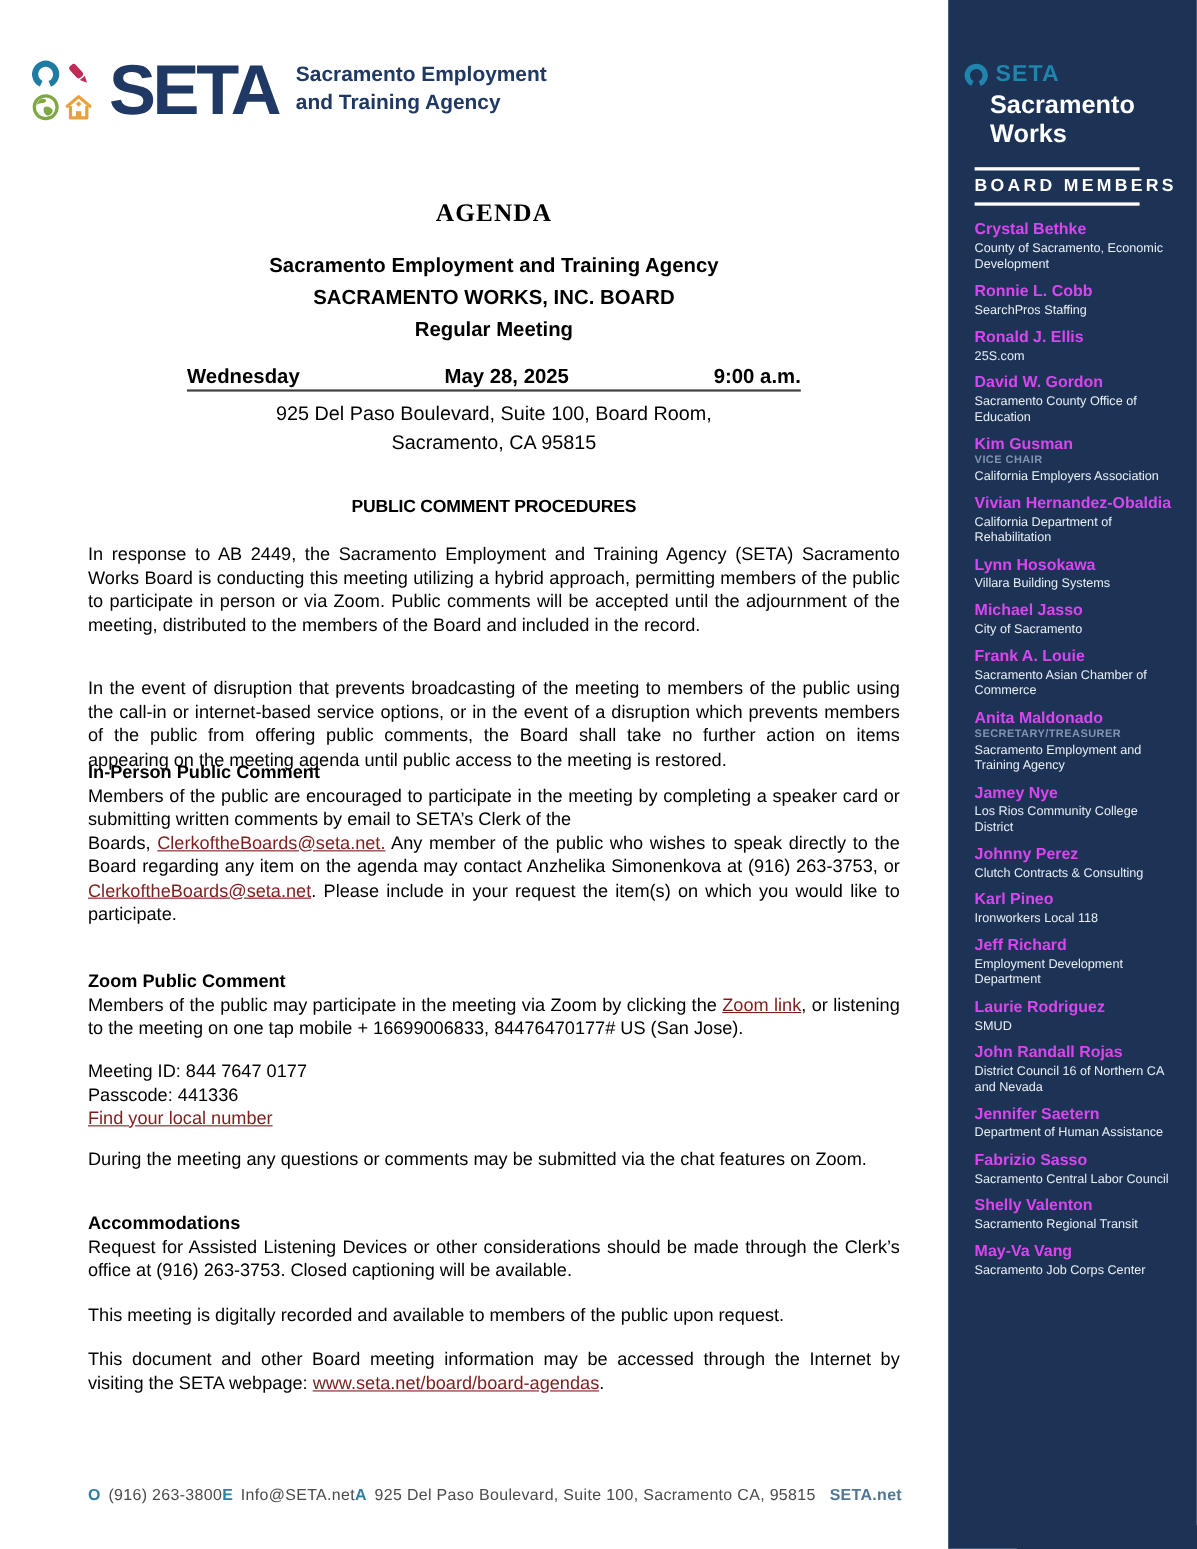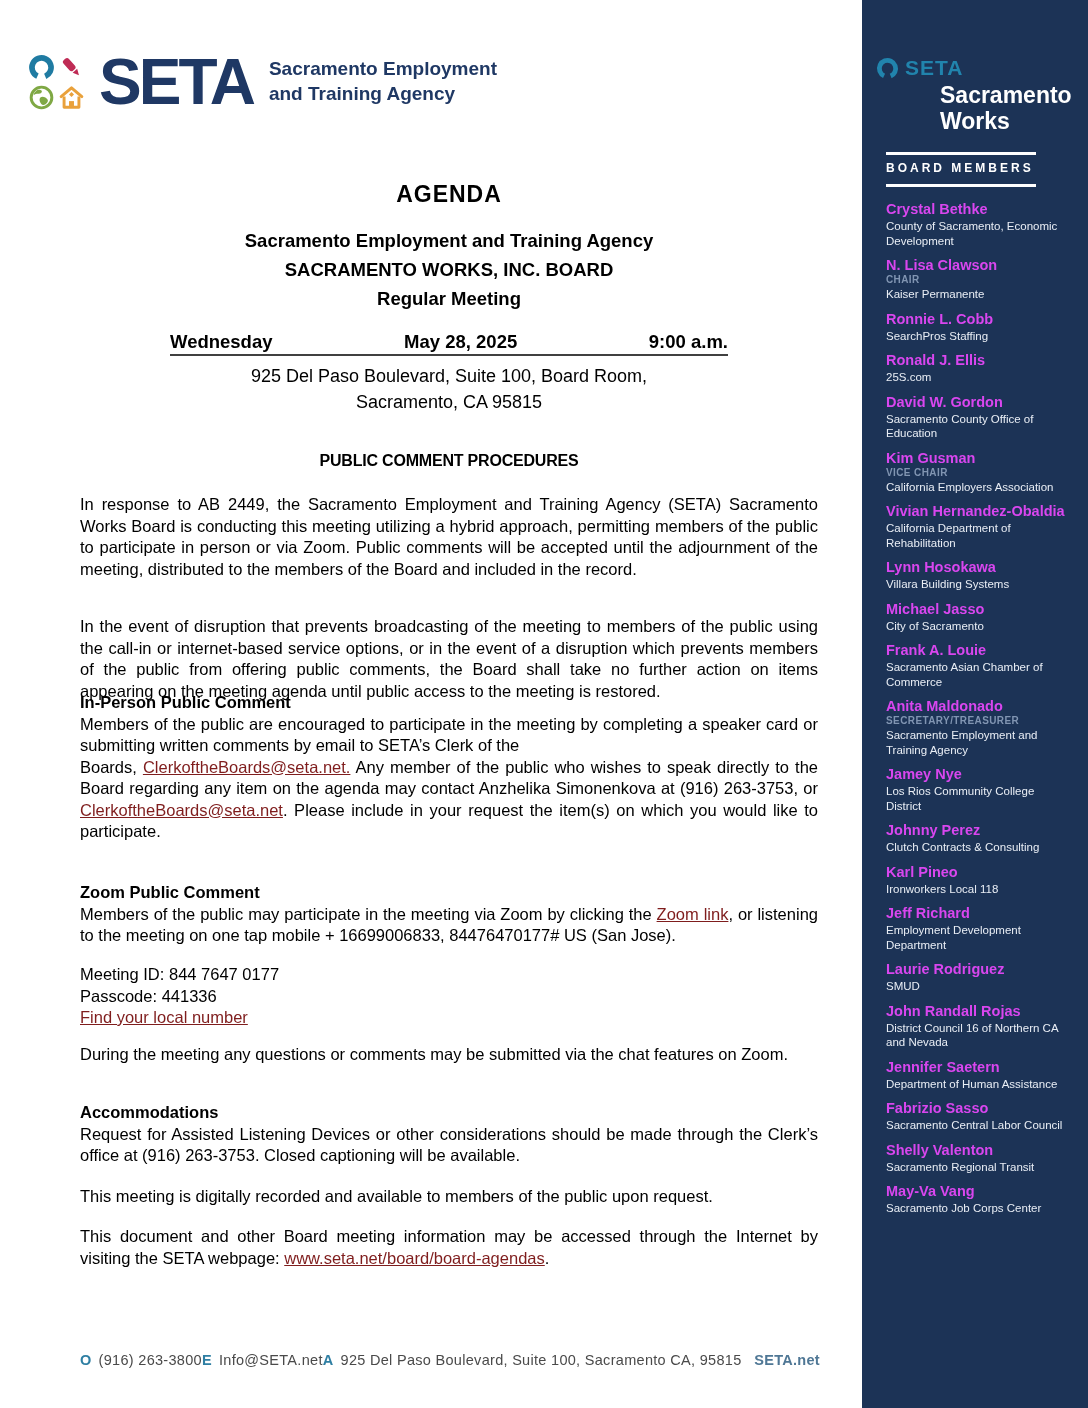--- a/index.html
+++ b/index.html
@@ -11,21 +11,21 @@
   }
   
   .logo { position:absolute; left:28px; top:50px; display:flex; align-items:center; }
   .icon-grid { display:grid; grid-template-columns:27px 27px; grid-template-rows:27px 27px; gap:3px; margin-right:14px; }
   .icon-grid svg { width:27px; height:27px; display:block; }
   .wordmark { font-size:64px; font-weight:bold; color:#1f3864; letter-spacing:-3px; line-height:1; margin-right:16px; }
   .tagline { font-size:19px; font-weight:bold; color:#1f3864; line-height:1.3; }
   
   .content { position:absolute; left:80px; top:0; width:738px; }
   .abs { position:absolute; left:0; width:738px; }
-  .doc-title { top:181px; text-align:center; font-size:23px; font-weight:bold; letter-spacing:1px; }
+  .doc-title { top:181px; text-align:center; font-size:23px; font-weight:bold; letter-spacing:1px;font-family:Liberation Serif, serif; }
   .subtitles { top:226px; text-align:center; font-size:18.5px; font-weight:bold; line-height:29px; }
   .schedule { top:331px; left:90px; width:558px; display:flex; justify-content:space-between;
               font-size:18.5px; font-weight:bold; border-bottom:2px solid #404040; padding-bottom:1px; }
   .address { top:363px; text-align:center; font-size:18px; line-height:26px; }
   .proc-heading { top:452px; text-align:center; font-size:16px; font-weight:bold; letter-spacing:-0.2px; }
   .para { font-size:16.5px; line-height:21.5px; text-align:justify; }
   .p1 { top:494px; } .p2 { top:616px; }
   .sec-inperson { top:692px; } .sec-zoom { top:882px; }
   .sec-meeting { top:964px; font-size:16.5px; line-height:21.5px; }
   .sec-during { top:1044px; } .sec-accom { top:1102px; }
@@ -36,24 +36,24 @@
   .footer { position:absolute; left:80px; top:1352px; width:740px; display:flex; align-items:baseline;
             font-size:14.5px; color:#4a4a4a; letter-spacing:0.3px; }
   .footer .pfx { color:#2f7fa3; font-weight:bold; margin-right:7px; }
   .footer .item { white-space:nowrap; }
   .site { margin-left:auto; font-weight:bold; color:#4f7795; }
   
   .sidebar { position:absolute; left:862px; top:0; width:226px; height:1408px; background:#1c3356; }
   .sb-logo { position:absolute; left:14px; top:56px; display:flex; align-items:center; }
   .sb-logo svg { width:23px; height:23px; margin-right:6px; }
   .sb-seta { font-size:21px; font-weight:bold; color:#2184ad; letter-spacing:1px; }
-  .sb-works { position:absolute; left:38px; top:82px; font-size:23px; font-weight:bold; color:#ffffff; line-height:26px;margin-left:40px; }
+  .sb-works { position:absolute; left:38px; top:82px; font-size:23px; font-weight:bold; color:#ffffff; line-height:26px; }
   .sb-rule { position:absolute; left:24px; width:150px; height:3px; background:#ffffff; }
   .rule-top { top:152px; } .rule-bot { top:184px; }
-  .sb-heading { position:absolute; left:24px; top:161px; font-size:12px; font-weight:bold;
+  .sb-heading { position:absolute; left:24px; top:161px; font-size:16px; font-weight:bold;
                 color:#ffffff; letter-spacing:3px; }
   .sb-list { position:absolute; left:24px; top:201px; width:182px; }
   .member { margin-bottom:9px; }
   .member .name { font-size:14.5px; font-weight:bold; color:#d946ef; line-height:17px; }
   .member .role { font-size:10px; font-weight:bold; color:#8195b2; line-height:12px; letter-spacing:0.4px; }
   .member .org { font-size:11.5px; color:#e9eef5; line-height:14.5px; padding-top:1px; }
 </style>
 </head>
 <body>
 
@@ -164,25 +164,20 @@
   <div class="sb-rule rule-top"></div>
   <div class="sb-heading">BOARD MEMBERS</div>
   <div class="sb-rule rule-bot"></div>
   <div class="sb-list">
   <div class="member">
     <div class="name">Crystal Bethke</div>
 
     <div class="org">County of Sacramento, Economic Development</div>
   </div>
 
-  <div class="member">
-    <div class="name">N. Lisa Clawson</div>
-    <div class="role">CHAIR</div>
-    <div class="org">Kaiser Permanente</div>
-  </div>
 
   <div class="member">
     <div class="name">Ronnie L. Cobb</div>
 
     <div class="org">SearchPros Staffing</div>
   </div>
 
   <div class="member">
     <div class="name">Ronald J. Ellis</div>
 

